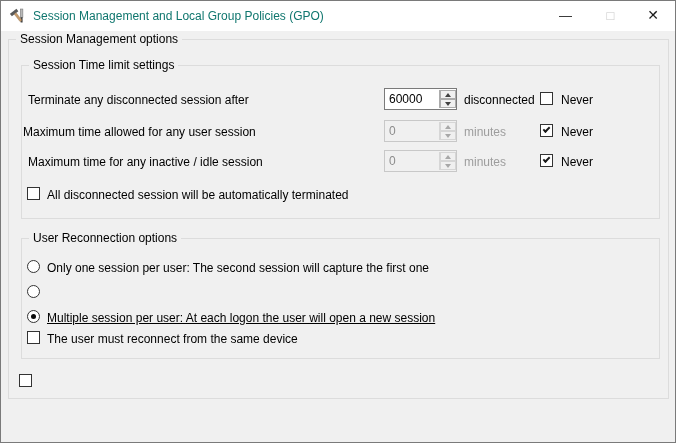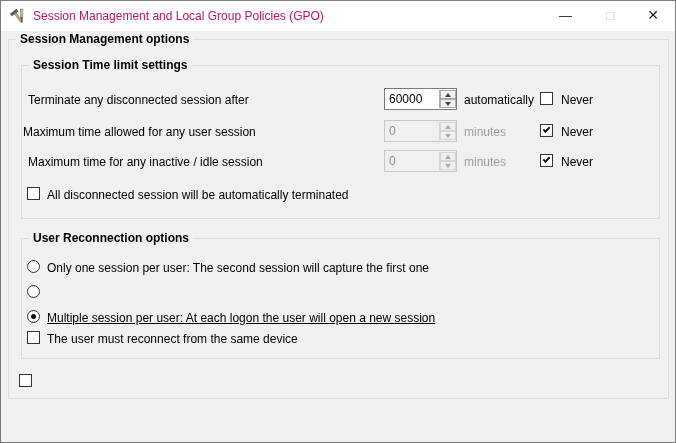--- a/index.html
+++ b/index.html
@@ -5,28 +5,28 @@
   * { margin:0; padding:0; box-sizing:border-box; }
   html,body { width:676px; height:443px; }
   body { font-family:"Liberation Sans", sans-serif; font-size:12px; color:#000; }
 
   .window { position:absolute; left:0; top:0; width:676px; height:443px;
             border:1px solid #7a7a7a; background:#f0f0f0; overflow:hidden; }
 
   
   .titlebar { position:absolute; left:0; top:0; width:674px; height:30px; background:#ffffff; }
   .app-icon { position:absolute; left:9px; top:7px; width:16px; height:16px; }
-  .title { position:absolute; left:32px; top:0; height:30px; line-height:30px; font-size:12px; color:#be185d; white-space:nowrap; }
+  .title { position:absolute; left:32px; top:0; height:30px; line-height:30px; font-size:12px; color:#0f766e; white-space:nowrap; }
   .cap { position:absolute; top:0; width:45px; height:29px; text-align:center; line-height:29px; font-size:13px; color:#1a1a1a; }
   .cap.min   { left:542px; }
   .cap.max   { left:587px; color:#c9c9c9; }
   .cap.close { left:630px; width:44px; font-size:14px; }
 
   
-  .group { position:absolute; border:1px solid #dcdcdc;font-weight:bold; }
+  .group { position:absolute; border:1px solid #dcdcdc; }
   .group-label { position:absolute; top:-8px; left:7px; background:#f0f0f0; padding:0 4px; line-height:15px; white-space:nowrap; color:#000; }
 
   .lbl { position:absolute; white-space:nowrap; line-height:14px; }
   .lbl.disabled { color:#9d9d9d; }
 
   
   .edit { position:absolute; width:73px; height:22px; background:#fff; border:1px solid #7a7a7a; }
   .edit .val { position:absolute; left:4px; top:0; line-height:20px; font-size:12px; }
   .edit.disabled { background:#f0f0f0; border-color:#c8c8c8; }
   .edit.disabled .val { color:#8c8c8c; }
@@ -90,21 +90,21 @@
     <span class="val">60000</span>
     <span class="spin">
       <span class="cell up">
           <span class="tri-up"></span>
         </span>
       <span class="cell dn">
           <span class="tri-dn"></span>
         </span>
     </span>
   </div>
-  <span class="lbl" style="left:463px; top:92px;">automatically</span>
+  <span class="lbl" style="left:463px; top:92px;">disconnected</span>
   <span class="checkbox" style="left:539px; top:91px;"></span>
   <span class="lbl" style="left:560px; top:92px;">Never</span>
 
   <span class="lbl" style="left:22px; top:124px;">Maximum time allowed for any user session</span>
   <div class="edit disabled" style="left:383px; top:119px;">
     <span class="val">0</span>
     <span class="spin">
       <span class="cell up">
           <span class="tri-up"></span>
         </span>

